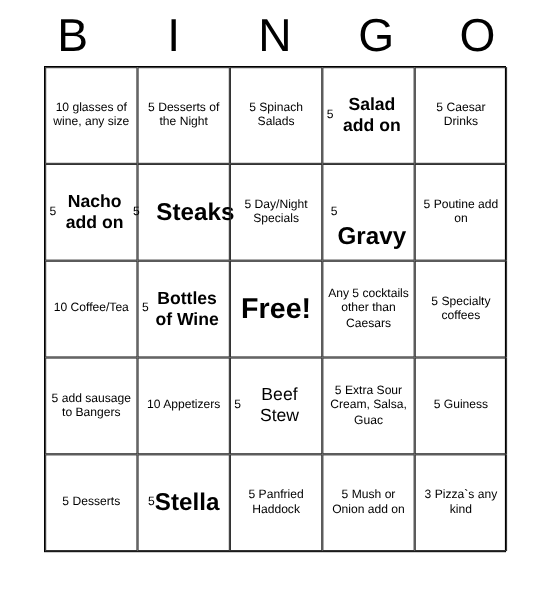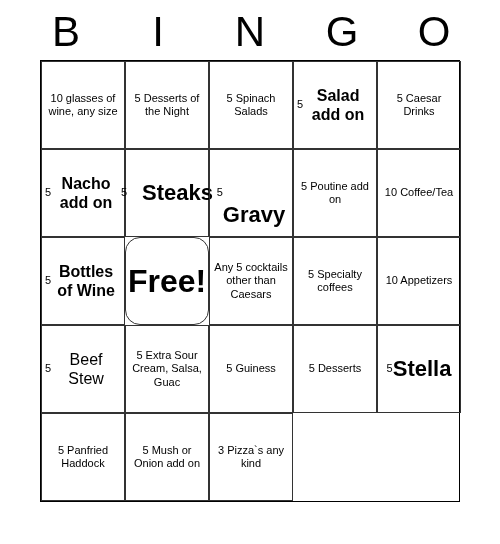--- a/index.html
+++ b/index.html
@@ -35,23 +35,22 @@
       border: 1px solid #333;
       display: flex;
       align-items: center;
       justify-content: center;
       text-align: center;
       padding: 3px;
       font-size: 11px;
       line-height: 1.2;
     }
     .free-cell {
-      font-size: 32px;
+      font-size: 26px;
       font-weight: bold;
-      border-radius: 15px;
     }
   </style>
 </head>
 <body>
 
 <div class="bingo-header">
   <span class="bingo-header-letter">B</span>
   <span class="bingo-header-letter">I</span>
   <span class="bingo-header-letter">N</span>
   <span class="bingo-header-letter">G</span>
@@ -68,33 +67,35 @@
     </div>
     <div class="bingo-cell">5 Caesar Drinks</div>
     <div class="bingo-cell">
       <span style="font-size: 11px; font-weight: normal; display: block;">5</span>
       <span style="font-size: 16px; font-weight: bold; display: block;">Nacho add on</span>
     </div>
     <div class="bingo-cell" style="font-size: 20px; font-weight: bold;">
       <span style="font-size: 11px; font-weight: normal; display: block;">5</span>
       <span style="font-size: 22px; font-weight: bold; display: block; margin-left: 15px;">Steaks</span>
     </div>
+    <div class="bingo-cell">5 Day/Night Specials</div>
     <div class="bingo-cell" style="font-size: 20px; font-weight: bold;">
       <span style="font-size: 11px; font-weight: normal; display: block;">5</span>
       <span style="font-size: 22px; font-weight: bold; display: block; margin-top: 44px;">Gravy</span>
     </div>
     <div class="bingo-cell">5 Poutine add on</div>
     <div class="bingo-cell">10 Coffee/Tea</div>
     <div class="bingo-cell">
       <span style="font-size: 11px; font-weight: normal; display: block;">5</span>
       <span style="font-size: 16px; font-weight: bold; display: block;">Bottles of Wine</span>
     </div>
     <div class="bingo-cell free-cell">Free!</div>
     <div class="bingo-cell">Any 5 cocktails other than Caesars</div>
     <div class="bingo-cell">5 Specialty coffees</div>
+    <div class="bingo-cell">5 add sausage to Bangers</div>
     <div class="bingo-cell">10 Appetizers</div>
     <div class="bingo-cell">
       <span style="font-size: 11px; font-weight: normal; display: block;">5</span>
       <span style="font-size: 16px; font-weight: normal; display: block;">Beef Stew</span>
     </div>
     <div class="bingo-cell">5 Extra Sour Cream, Salsa, Guac</div>
     <div class="bingo-cell">5 Guiness</div>
     <div class="bingo-cell">5 Desserts</div>
     <div class="bingo-cell" style="font-size: 20px; font-weight: bold;">
       <span style="font-size: 11px; font-weight: normal; display: block;">5</span>

